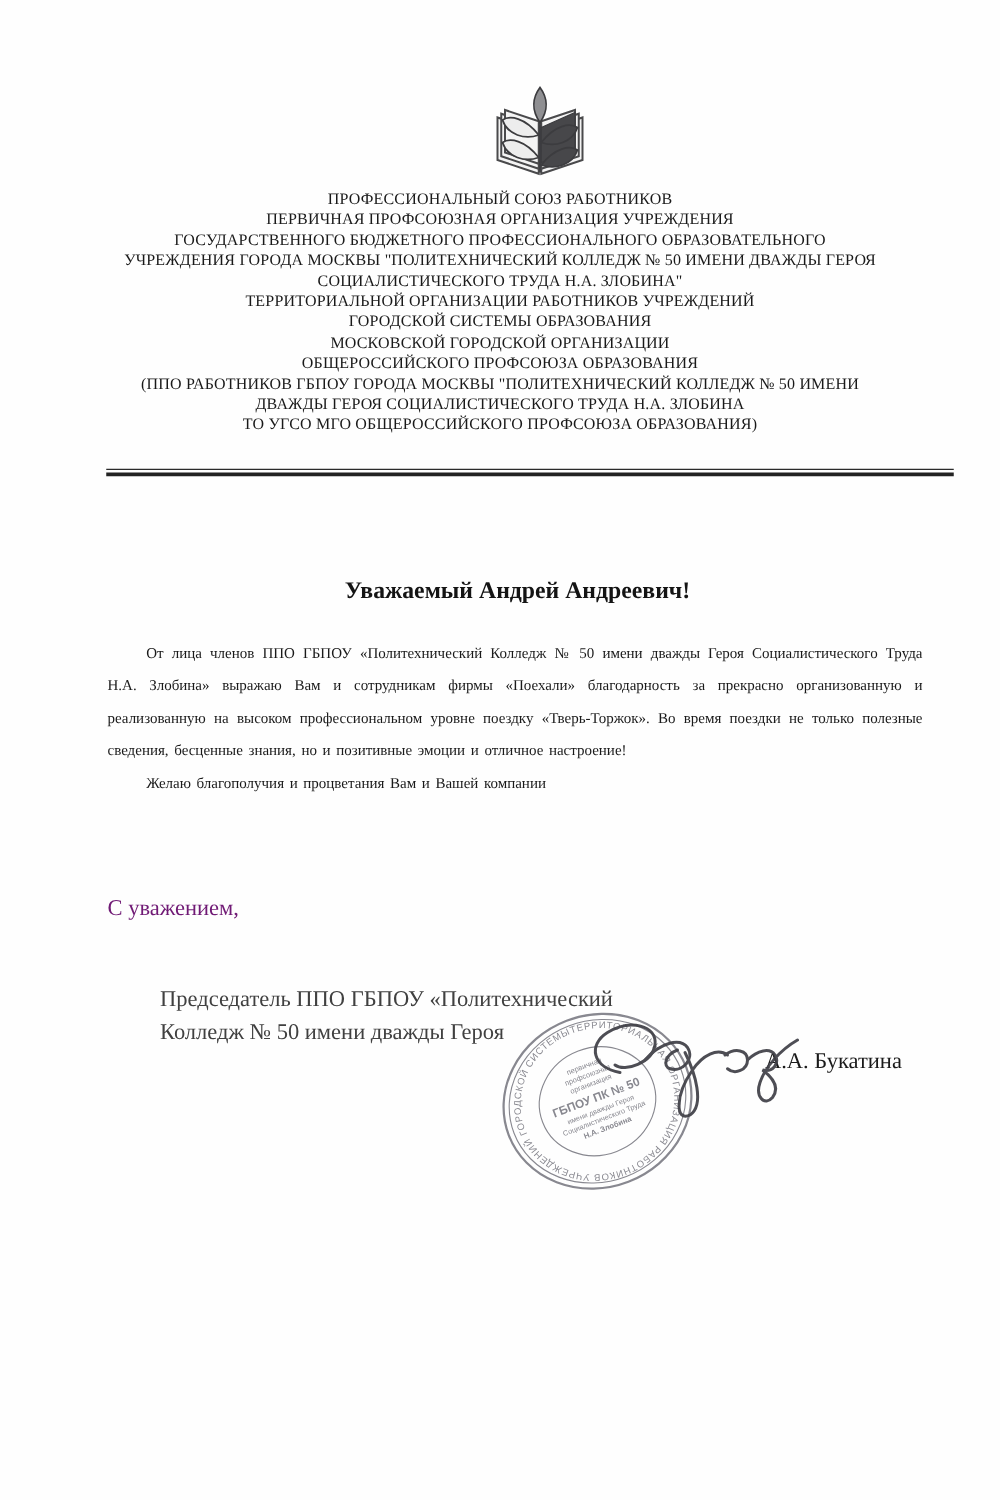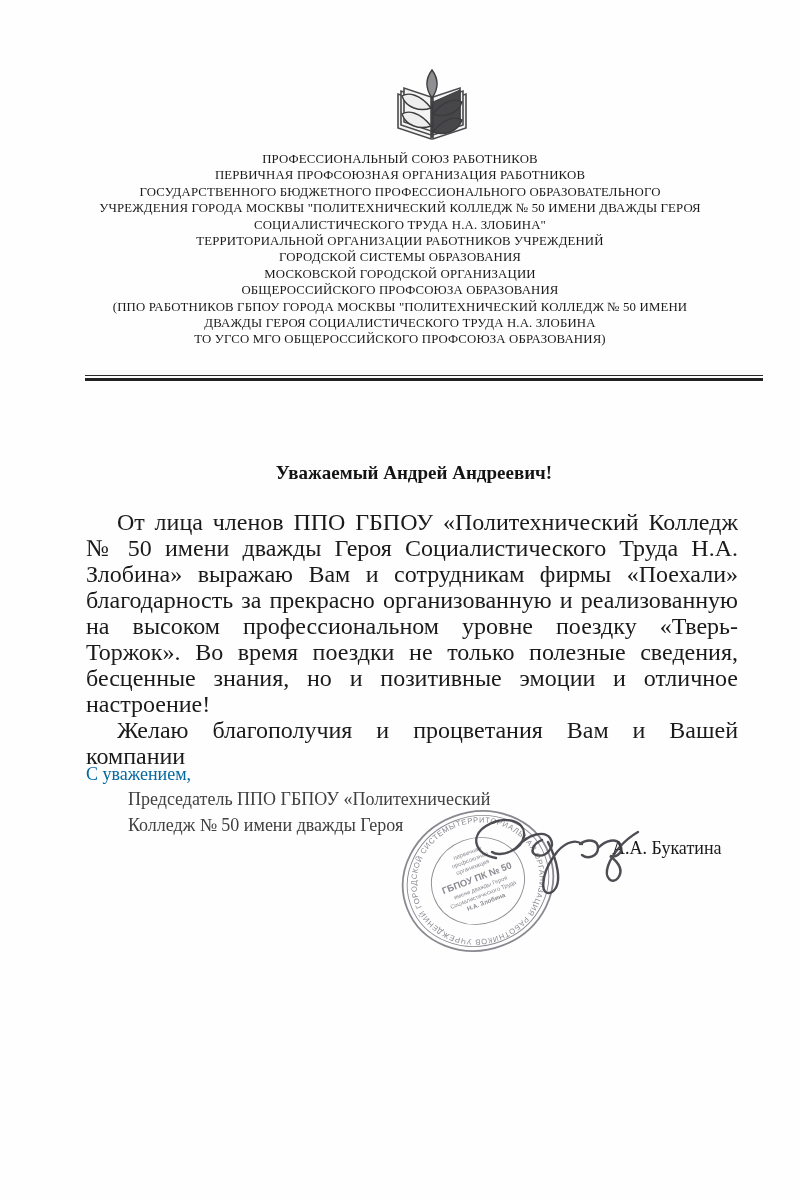--- a/index.html
+++ b/index.html
@@ -35,27 +35,27 @@
   .salutation{
     position:absolute;top:462px;left:0;width:800px;
     text-align:center;
     font-weight:bold;font-size:19px;
     transform:translateX(14px);
     color:#141414;
   }
   
   .body-text{
     position:absolute;top:509px;left:86px;width:652px;
-    font-size:24px;line-height:26px;
+    font-size:12px;line-height:26px;
     text-align:justify;
     color:#1a1a1a;
   }
   .body-text p{margin:0;text-indent:31px;word-spacing:1.5px;}
   
-  .closing{position:absolute;top:764px;left:86px;font-size:18px;color:#0369a1;}
+  .closing{position:absolute;top:716px;left:86px;font-size:18px;color:#701a75;}
   
   .sig-block{
     position:absolute;top:787px;left:128px;
     font-size:18px;line-height:25.6px;white-space:nowrap;
     color:#404040;
   }
   .sig-name{position:absolute;top:838px;left:612px;font-size:18px;color:#1a1a1a;}
   
   .stamp{position:absolute;left:398px;top:808px;width:160px;height:146px;opacity:.82;}
   .autograph{position:absolute;left:452px;top:800px;width:220px;height:100px;}
@@ -89,21 +89,21 @@
       <path d="M43 46 C54 32 66 30 72 34 C68 46 54 50 43 46 Z" fill="#47474a"></path>
       <path d="M43 64 C54 50 66 48 72 52 C68 64 54 68 43 64 Z" fill="#47474a"></path>
     </g>
   </svg>
 
   <div class="letterhead">
 
       <div class="lh-line">ПРОФЕССИОНАЛЬНЫЙ СОЮЗ РАБОТНИКОВ</div>
 
 
-      <div class="lh-line">ПЕРВИЧНАЯ ПРОФСОЮЗНАЯ ОРГАНИЗАЦИЯ РАБОТНИКОВ</div>
+      <div class="lh-line">ПЕРВИЧНАЯ ПРОФСОЮЗНАЯ ОРГАНИЗАЦИЯ УЧРЕЖДЕНИЯ</div>
 
       <div class="lh-line">ГОСУДАРСТВЕННОГО БЮДЖЕТНОГО ПРОФЕССИОНАЛЬНОГО ОБРАЗОВАТЕЛЬНОГО</div>
 
       <div class="lh-line">УЧРЕЖДЕНИЯ ГОРОДА МОСКВЫ "ПОЛИТЕХНИЧЕСКИЙ КОЛЛЕДЖ № 50 ИМЕНИ ДВАЖДЫ ГЕРОЯ</div>
 
       <div class="lh-line">СОЦИАЛИСТИЧЕСКОГО ТРУДА Н.А. ЗЛОБИНА"</div>
 
       <div class="lh-line">ТЕРРИТОРИАЛЬНОЙ ОРГАНИЗАЦИИ РАБОТНИКОВ УЧРЕЖДЕНИЙ</div>
 
       <div class="lh-line">ГОРОДСКОЙ СИСТЕМЫ ОБРАЗОВАНИЯ</div>

